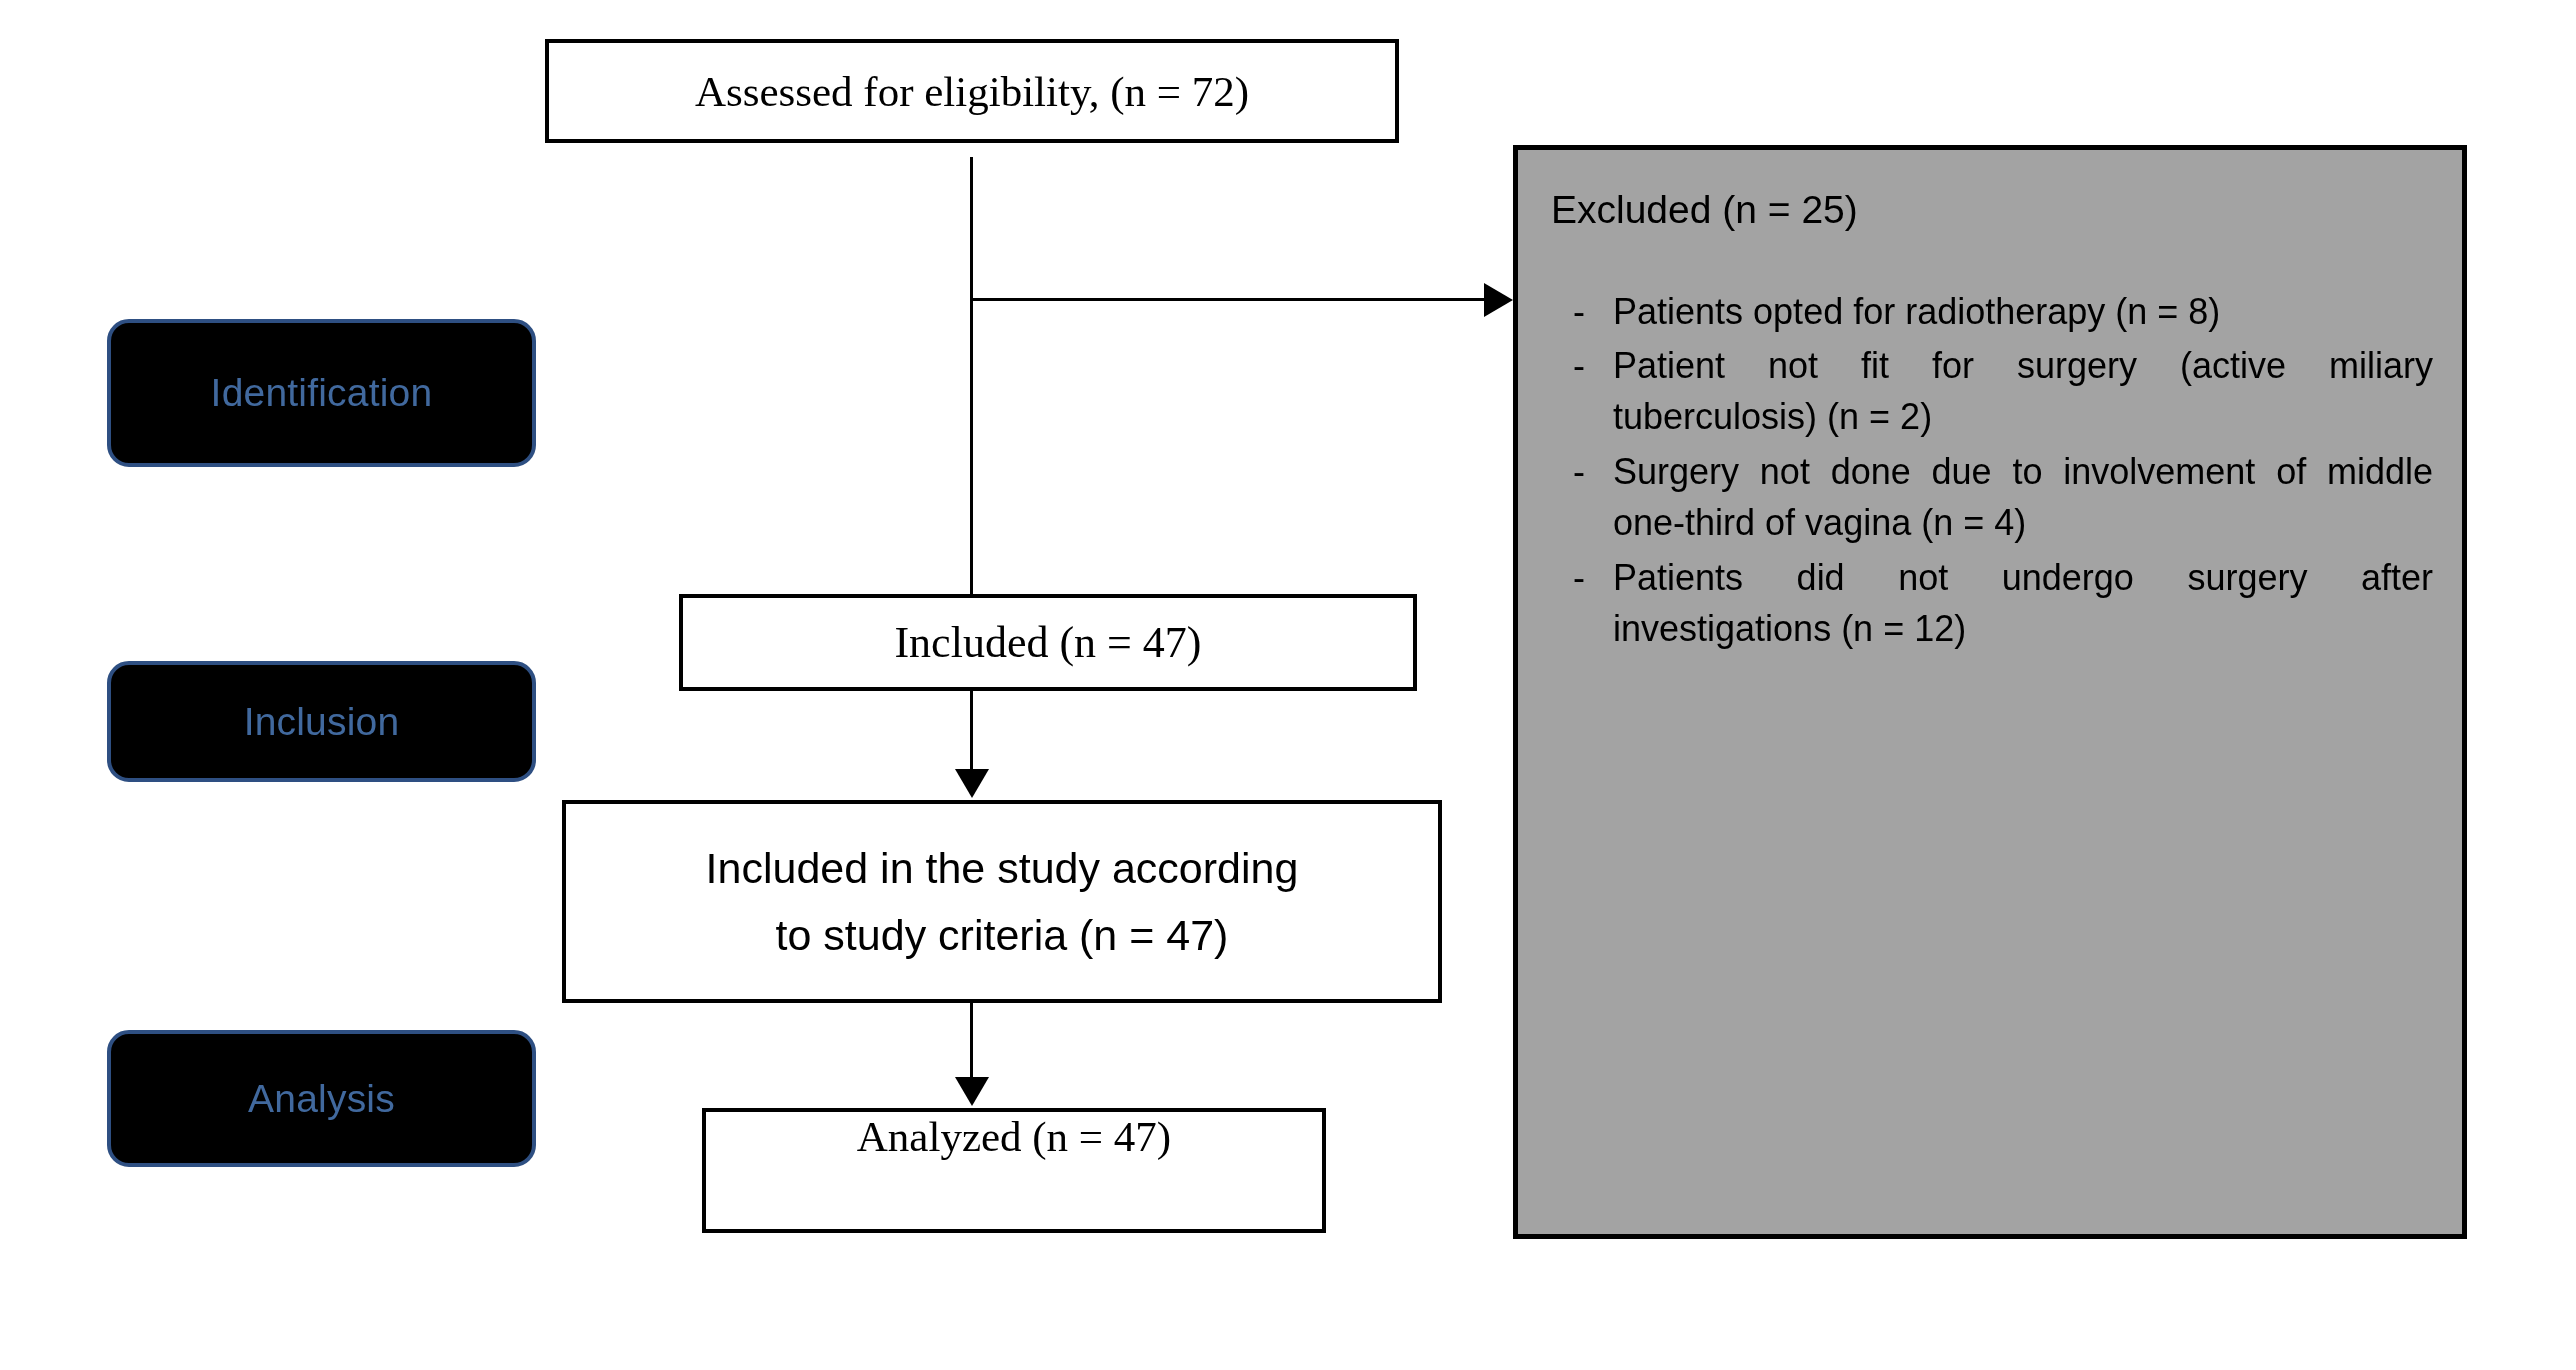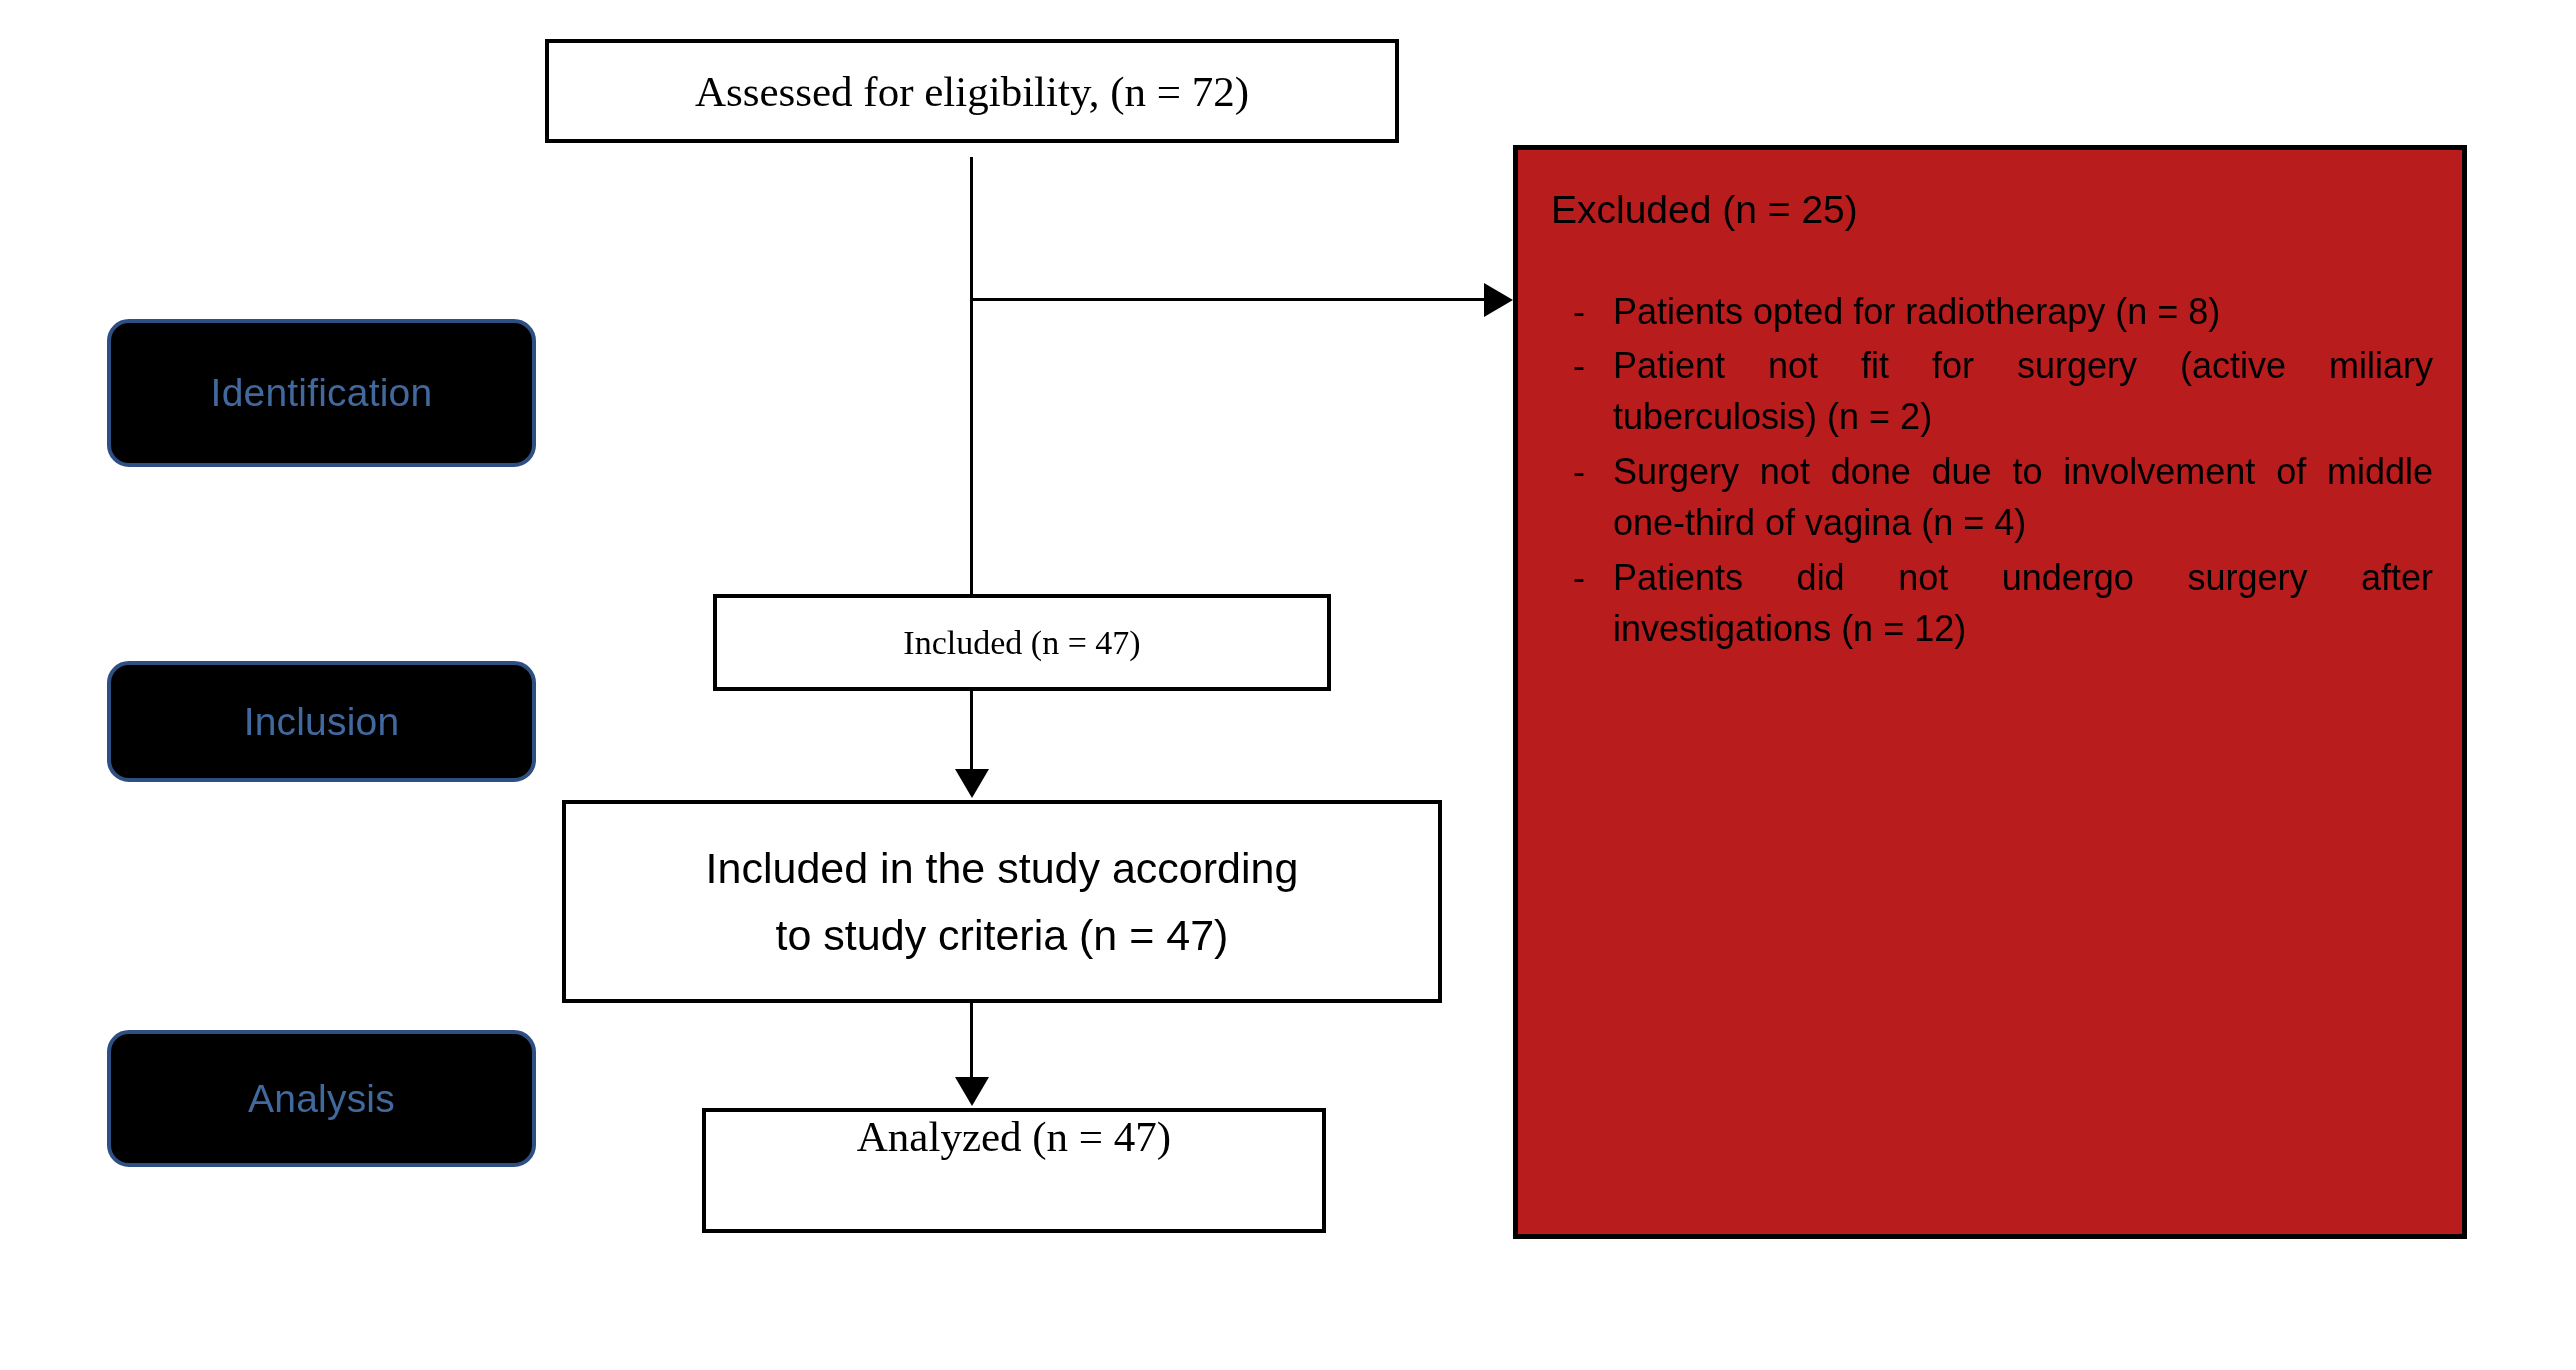--- a/index.html
+++ b/index.html
@@ -44,21 +44,21 @@
     align-items: center;
     justify-content: center;
     color: #41699e;
     font-size: 39px;
     letter-spacing: 0.2px;
   }
 
   
   #excluded-box {
     border: 5.2px solid #000000;
-    background: #b91c1c;
+    background: #a3a3a3;
     padding: 38px 29px 0 33px;
     color: #000000;
   }
   #excluded-title {
     font-size: 39px;
     line-height: 1.15;
     margin-bottom: 53px;
   }
   #excluded-list {
     list-style: none;
@@ -123,21 +123,21 @@
 
   <div class="node boxnode serif" style="left:545px; top:39px; width:854px; height:104px; font-size:43px;">
     <span class="txt">Assessed for eligibility, (n = 72)</span>
   </div>
 
   <div class="vline" style="left:970px; top:157px; height:437px;"></div>
 
   <div class="hline" style="left:972px; top:298px; width:515px;"></div>
   <div class="arrow-right" style="left:1484px; top:283px;"></div>
 
-  <div class="node boxnode serif" style="left:713px; top:594px; width:618px; height:97px; font-size:34px;">
+  <div class="node boxnode serif" style="left:679px; top:594px; width:738px; height:97px; font-size:44px;">
     <span class="txt">Included (n = 47)</span>
   </div>
 
   <div class="vline" style="left:970px; top:691px; height:82px;"></div>
   <div class="arrow-down" style="left:955px; top:769px;"></div>
 
   <div class="node boxnode sans" style="left:562px; top:800px; width:880px; height:203px; font-size:43px; line-height:1.55;">
     <span class="txt">
       <span>Included in the study according</span><br>
       <span>to study criteria (n = 47)</span>

